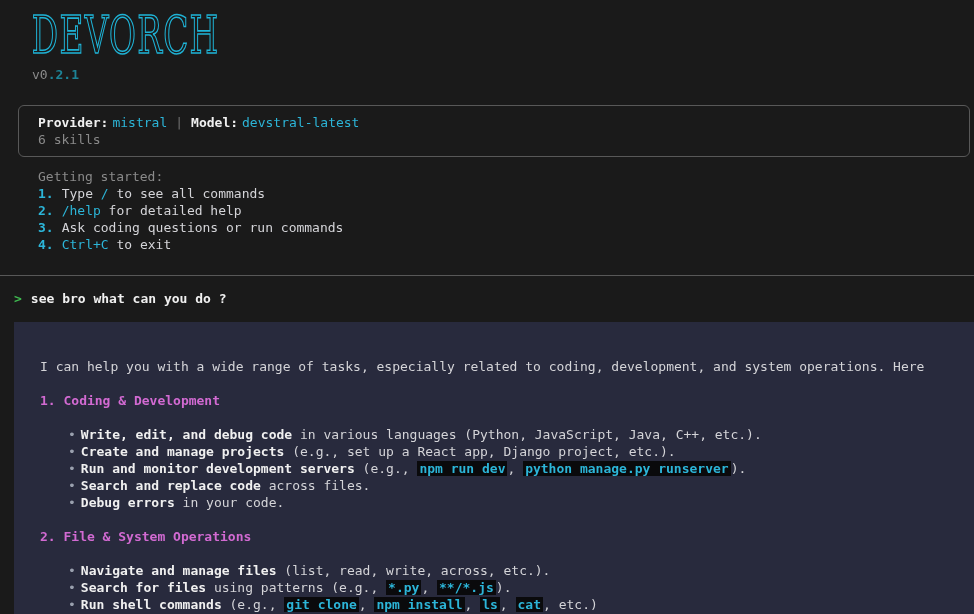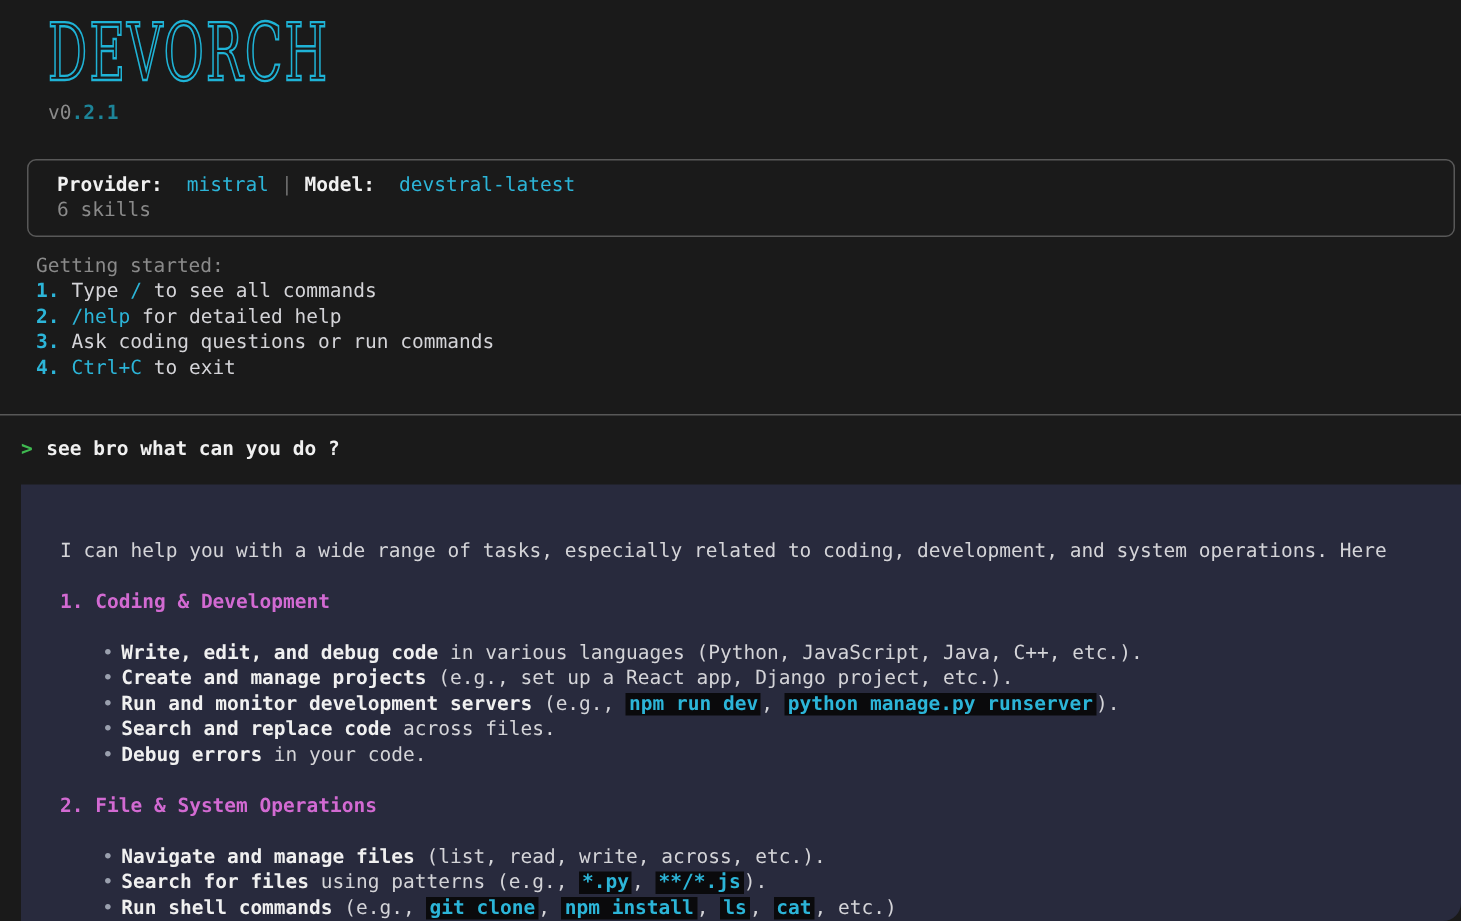--- a/index.html
+++ b/index.html
@@ -16,43 +16,43 @@
     --border-gray:#585858;
     --code-background:#0a0a0c;
   }
   *{margin:0;padding:0;box-sizing:border-box;}
   html,body{background:var(--background);}
   body{
     width:974px;height:614px;overflow:hidden;
     font-family:"DejaVu Sans Mono",monospace;
     font-size:13px;line-height:17px;color:var(--text-primary);
   }
-  .page{width:974px;height:614px;overflow:hidden;position:relative;border-radius:12px;}
+  .page{width:974px;height:614px;overflow:hidden;position:relative;}
 
   .logo-wrap{padding:12px 0 0 30px;}
   .logo-svg text{
     font-family:"DejaVu Serif",serif;
     fill:none;stroke:var(--logo-cyan);stroke-width:1.3px;
   }
   .version{padding:2px 0 0 32px;color:var(--text-muted);}
   .version .v-suffix{color:var(--teal-version);font-weight:bold;text-align:center;}
 
   .info-box{
     margin:22px 4px 0 18px;
     border:1px solid var(--border-gray);
     border-radius:6px;
     padding:8px 19px;
     background:var(--background);
   }
   .info-line .info-label{color:var(--text-bold);font-weight:bold;}
-  .info-line .info-value{color:var(--accent-cyan);margin-left:16px;}
+  .info-line .info-value{color:var(--accent-cyan);margin-left:4px;}
   .info-line .info-sep{color:#6e6e6e;margin:0 8px;}
   .info-skills{color:var(--text-muted);}
 
-  .getting-started{margin:11px 0 0 24px;}
+  .getting-started{margin:11px 0 0 38px;}
   .gs-title{color:var(--text-muted);}
   .gs-item{white-space:pre-wrap;color:var(--text-primary);}
   .gs-num{color:var(--accent-cyan);font-weight:bold;margin-right:8px;}
   .seg-cmd{color:var(--accent-cyan);}
   .seg-text{color:var(--text-primary);}
 
   .divider{margin-top:22px;border:none;border-top:1px solid var(--border-gray);height:0;}
 
   .prompt-line{margin:14px 0 0 14px;font-weight:bold;white-space:pre-wrap;}
   .prompt-symbol{color:var(--prompt-green);}

